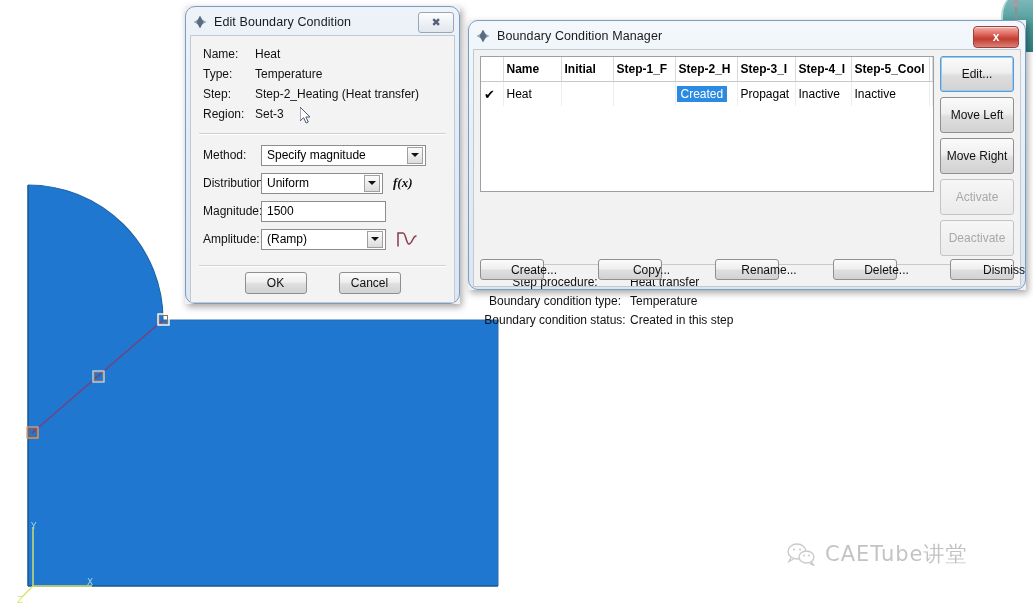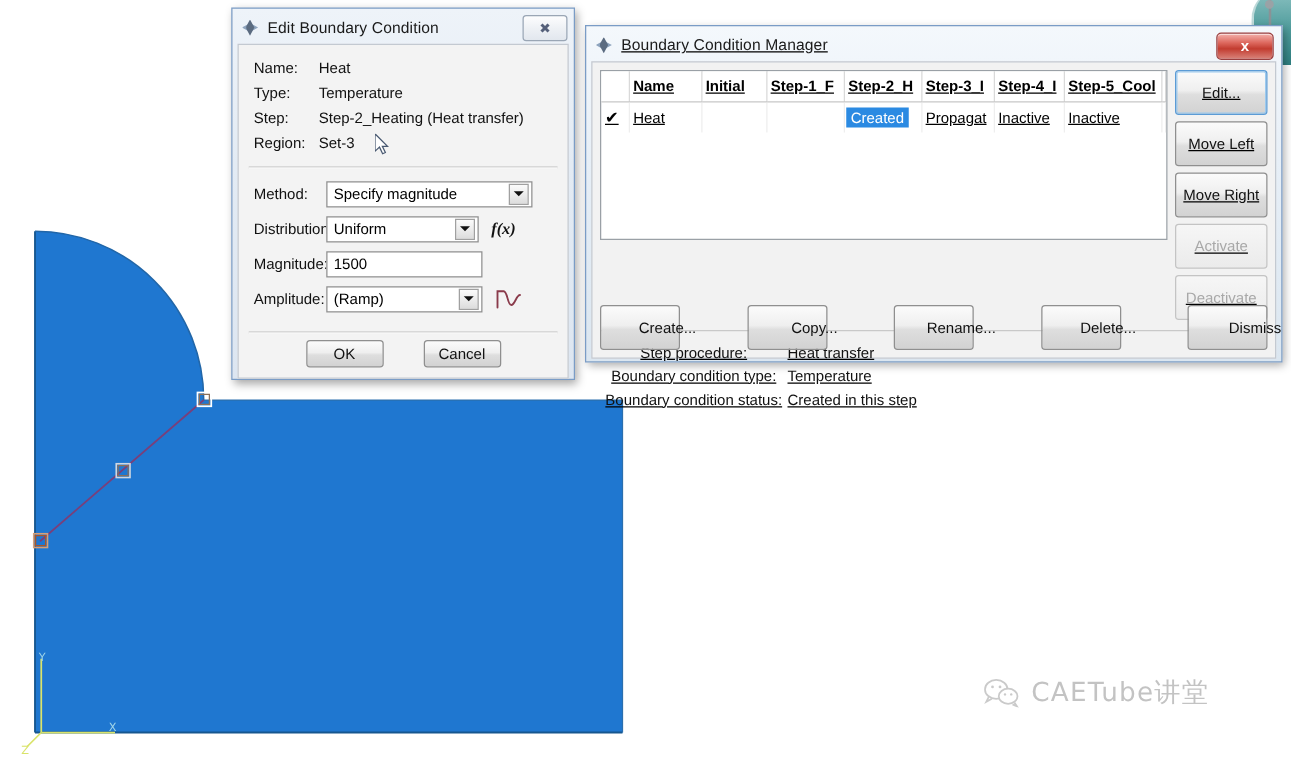--- a/index.html
+++ b/index.html
@@ -31,21 +31,21 @@
   }
   .bg-window .knob{
     position:absolute;left:17px;top:0px;width:7px;height:7px;border-radius:50%;
     background:#9aa2a6;
   }
 
   
   .dialog{position:absolute;background:#f0f0f0;box-shadow:2px 3px 7px rgba(0,0,0,.35);}
   .dlg-frame{
     border:1px solid #7a9cc6;
-    border-radius:0;
+    border-radius:10px;
     background:linear-gradient(180deg,#eef3f9 0%,#e3ebf4 42%,#dde6f1 100%);
     padding:2px;
     height:100%;box-sizing:border-box;
   }
   .titlebar{height:26px;position:relative;display:flex;align-items:center;padding:0 4px;}
   .title-text{font-size:12.5px;color:#1a1a1a;margin-left:6px;letter-spacing:.1px;}
 
   
   .abq-icon{width:16px;height:16px;position:relative;flex:0 0 auto;}
   .abq-icon i{
@@ -123,21 +123,21 @@
     font-size:12px;color:#111;cursor:pointer;
     display:flex;align-items:center;justify-content:center;
     box-sizing:border-box;
   }
   .btn.dis{color:#a8a8a8;border-color:#c4c4c4;background:linear-gradient(180deg,#f6f6f6,#ebebeb);cursor:default;}
   .btn.focus{border:1px solid #5b9bd5;box-shadow:0 0 0 1px #9ccaee inset;}
 
   .mouse-cursor{position:absolute;width:13px;height:18px;pointer-events:none;}
 
   
-  #bc-manager{left:468px;top:20px;width:558px;height:270px;text-decoration:underline;}
+  #bc-manager{left:468px;top:20px;width:558px;height:270px;}
   #bc-manager .dlg-frame{
     border:1px solid #7a9cc6;
     background:linear-gradient(180deg,#f4f8fc 0%,#e7eff7 40%,#dbe6f0 100%);
   }
   #bc-manager .dlg-body{height:238px;box-sizing:border-box;background:#f2f2f2;position:relative;padding:6px;}
 
   .mgr-top{display:flex;gap:6px;}
   .table-wrap{
     flex:1;background:#fff;border:1px solid #9aa0a6;
     height:136px;box-sizing:border-box;overflow:hidden;position:relative;
@@ -160,21 +160,21 @@
 
   .status-wrap{margin-top:8px;border-top:1px solid #c9c9c9;padding-top:7px;}
   .status-row{display:flex;font-size:12px;height:19px;align-items:center;text-align:center;}
   .status-lbl{width:150px;color:#111;}
   .status-val{color:#111;}
 
   .mgr-footer{
     position:absolute;left:6px;right:6px;bottom:6px;
     display:flex;justify-content:space-between;align-items:center;
   }
-  .mgr-footer .btn{width:64px;height:36px;padding-left:44px;}
+  .mgr-footer .btn{width:64px;height:21px;padding-left:44px;}
 
   
   .watermark{
     position:absolute;left:786px;top:540px;display:flex;align-items:center;gap:9px;
     opacity:.45;
   }
   .wm-text{
     font-size:21px;color:#7b7b7b;letter-spacing:1px;
     font-family:"DejaVu Sans",sans-serif;
   }

